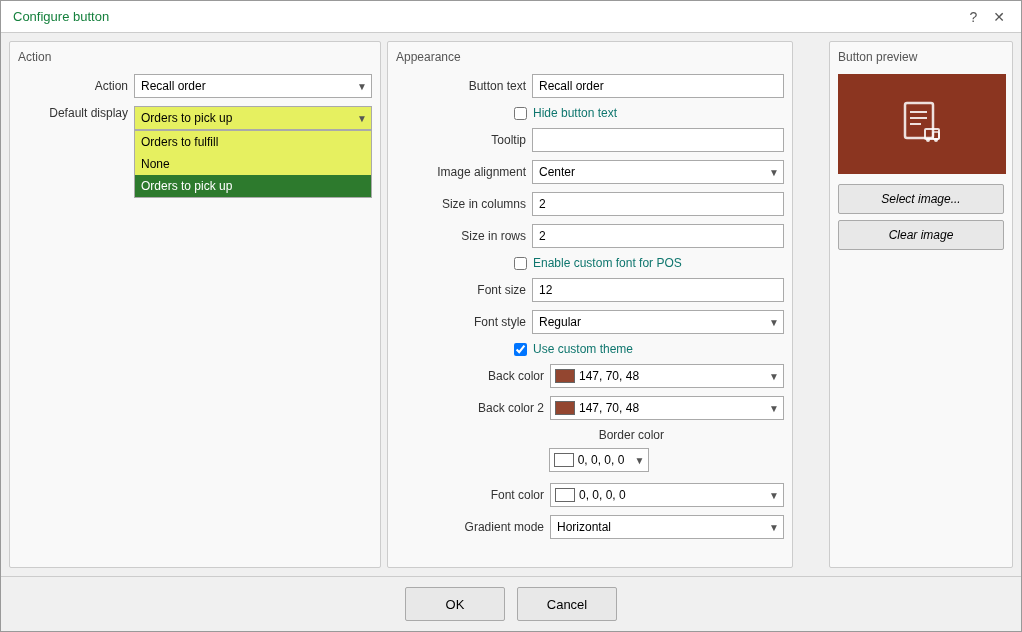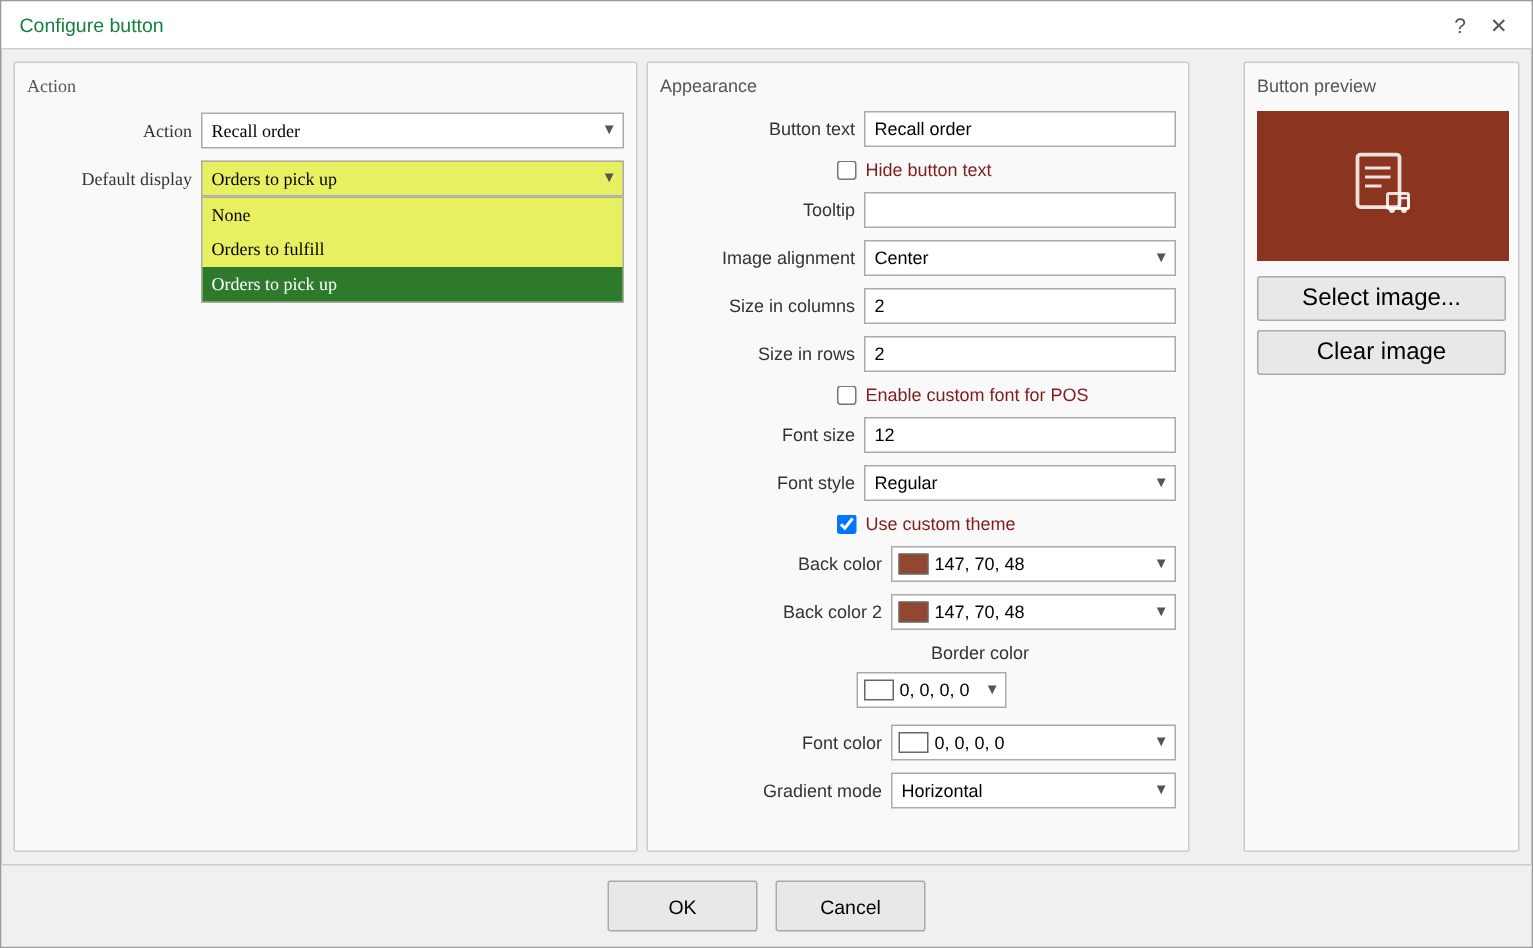--- a/index.html
+++ b/index.html
@@ -58,23 +58,22 @@
       border: 1px solid #ccc;
       border-radius: 2px;
       padding: 8px;
     }
     .panel-title {
       font-size: 12px;
       color: #555;
       margin-bottom: 10px;
     }
     .left-panel {
-      width: 416px;
-      position: relative;
-      font-family: Liberation Serif, serif;
+      width: 372px;
+      position: relative;
     }
     .middle-panel {
       flex: 1;
     }
     .right-panel {
       width: 184px;
       margin-left: 30px;
     }
     .form-row {
       display: flex;
@@ -153,21 +152,21 @@
     }
     .checkbox-row {
       display: flex;
       align-items: center;
       gap: 6px;
       margin-bottom: 8px;
       margin-left: 118px;
     }
     .checkbox-label {
       font-size: 12px;
-      color: #7f1d1d;
+      color: #0f766e;
     }
     .color-select-wrapper {
       flex: 1;
       position: relative;
       display: flex;
     }
     .color-swatch {
       width: 20px;
       height: 14px;
       border: 1px solid #666;
@@ -194,23 +193,24 @@
       align-items: center;
       justify-content: center;
       margin-bottom: 10px;
     }
     .action-btn {
       width: 100%;
       height: 30px;
       background: #e8e8e8;
       border: 1px solid #aaa;
       border-radius: 2px;
-      font-size: 16px;
+      font-size: 12px;
       cursor: pointer;
       margin-bottom: 6px;
+      font-style: italic;
     }
     .dialog-footer {
       border-top: 1px solid #ccc;
       padding: 10px;
       display: flex;
       justify-content: center;
       gap: 12px;
       background: #f0f0f0;
     }
     .footer-btn {
@@ -250,30 +250,30 @@
       <div class="form-row">
         <span class="form-label">Action</span>
         <div class="dropdown-wrapper">
           <div class="dropdown-display-action">
             <span>Recall order</span>
             <span class="dropdown-arrow">▼</span>
           </div>
         </div>
       </div>
 
-      <div class="form-row" style="align-items: center;">
+      <div class="form-row" style="align-items: flex-start;">
         <span class="form-label">Default display</span>
         <div class="dropdown-wrapper">
           <div class="dropdown-display">
             <span>Orders to pick up</span>
             <span class="dropdown-arrow">▼</span>
           </div>
           <div class="dropdown-list">
+            <div class="dropdown-item">Orders to fulfill</div>
             <div class="dropdown-item">None</div>
-            <div class="dropdown-item">Orders to fulfill</div>
             <div class="dropdown-item selected">Orders to pick up</div>
           </div>
         </div>
       </div>
     </div>
 
     <div class="panel middle-panel">
       <div class="panel-title">Appearance</div>
 
       <div class="middle-form">

